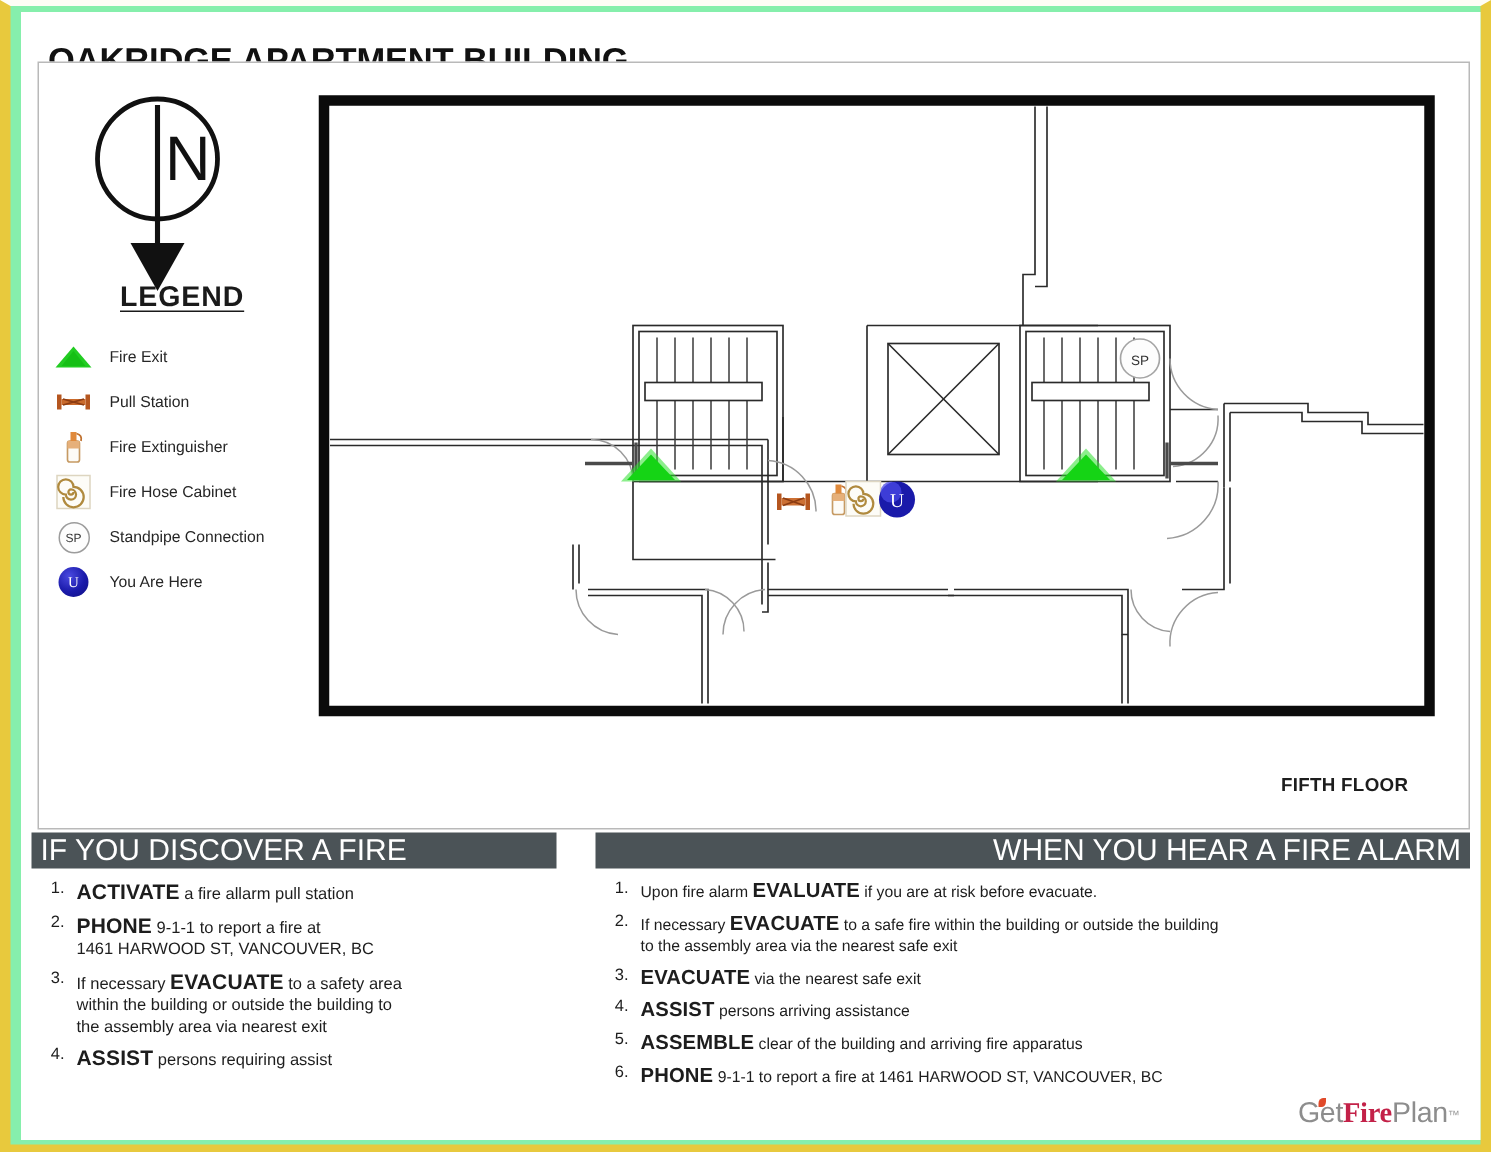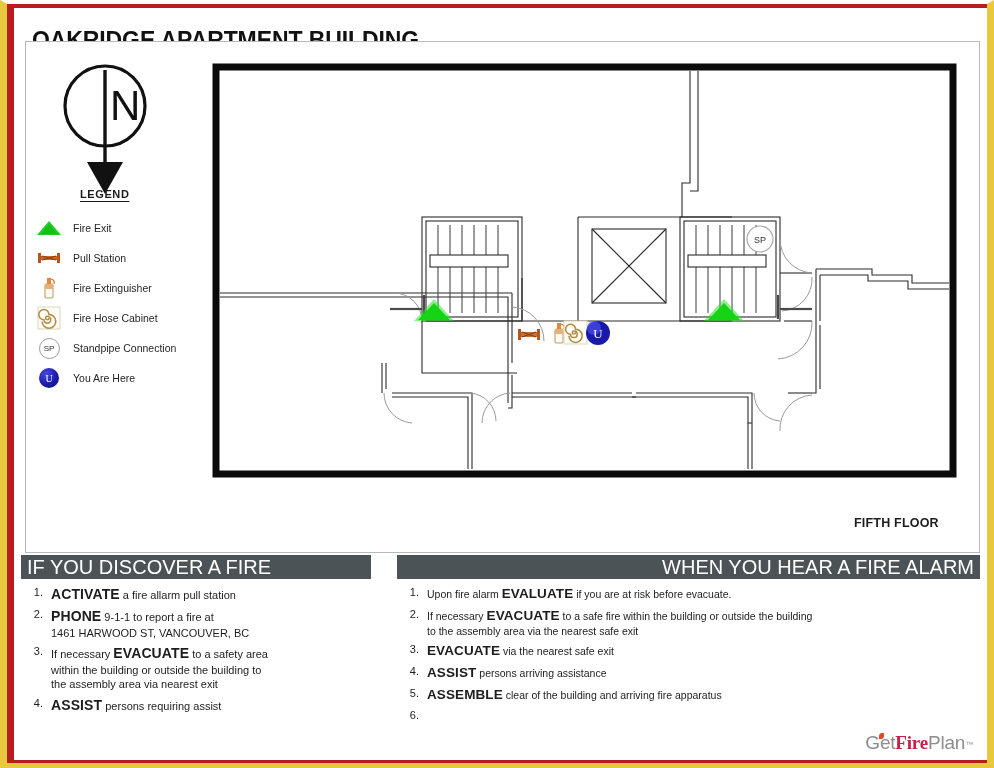--- a/index.html
+++ b/index.html
@@ -12,21 +12,21 @@
     height: 768px;
     font-family: "Liberation Sans", sans-serif;
     overflow: hidden;
   }
 
   
   #page {
     position: relative;
     width: 994px;
     height: 768px;
-    background: #b91c1c;
+    background: #86efac;
     box-sizing: border-box;
     border-left: 7px solid #e8c93d;
     border-right: 7px solid #e8c93d;
     border-top: 4px solid #fefdf6;
     border-bottom: 5px solid #e8c93d;
   }
   #sheet {
     position: absolute;
     left: 7px;
     top: 4px;
@@ -79,21 +79,21 @@
   }
 
   
   #legend {
     position: absolute;
     left: 18px;
     top: 180px;
     width: 190px;
   }
   #legend-title {
-    font-size: 11px;
+    font-size: 19px;
     font-weight: bold;
     color: #1a1a1a;
     letter-spacing: 0.6px;
     text-decoration: underline;
     text-underline-offset: 3px;
     margin-left: 48px;
     margin-bottom: 13px;
   }
   .legend-row {
     display: flex;
@@ -471,20 +471,21 @@
         <li>
           <span class="li-num">4.</span>
           <span class="li-txt"><span></span><b>ASSIST</b><span> persons arriving assistance</span></span>
         </li>
         <li>
           <span class="li-num">5.</span>
           <span class="li-txt"><span></span><b>ASSEMBLE</b><span> clear of the building and arriving fire apparatus</span></span>
         </li>
         <li>
           <span class="li-num">6.</span>
+          <span class="li-txt"><span></span><b>PHONE</b><span> 9-1-1 to report a fire at 1461 HARWOOD ST, VANCOUVER, BC</span></span>
         </li>
       </ul>
     </div>
 
     <div id="logo"><span>Get</span><span class="flame"></span><span class="fire">Fire</span><span>Plan</span><span class="tm">™</span></div>
 
   </div>
 </div>
 
 </body></html>

